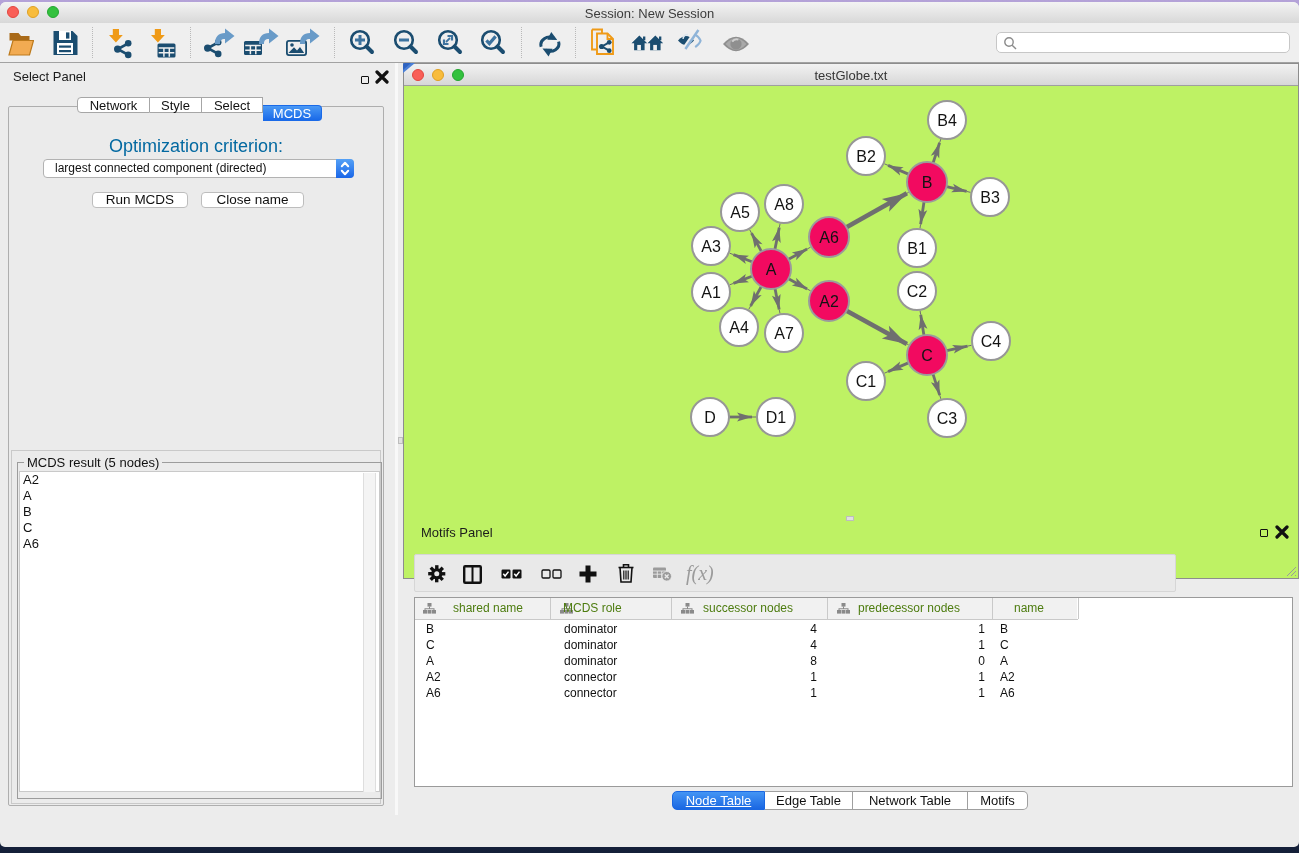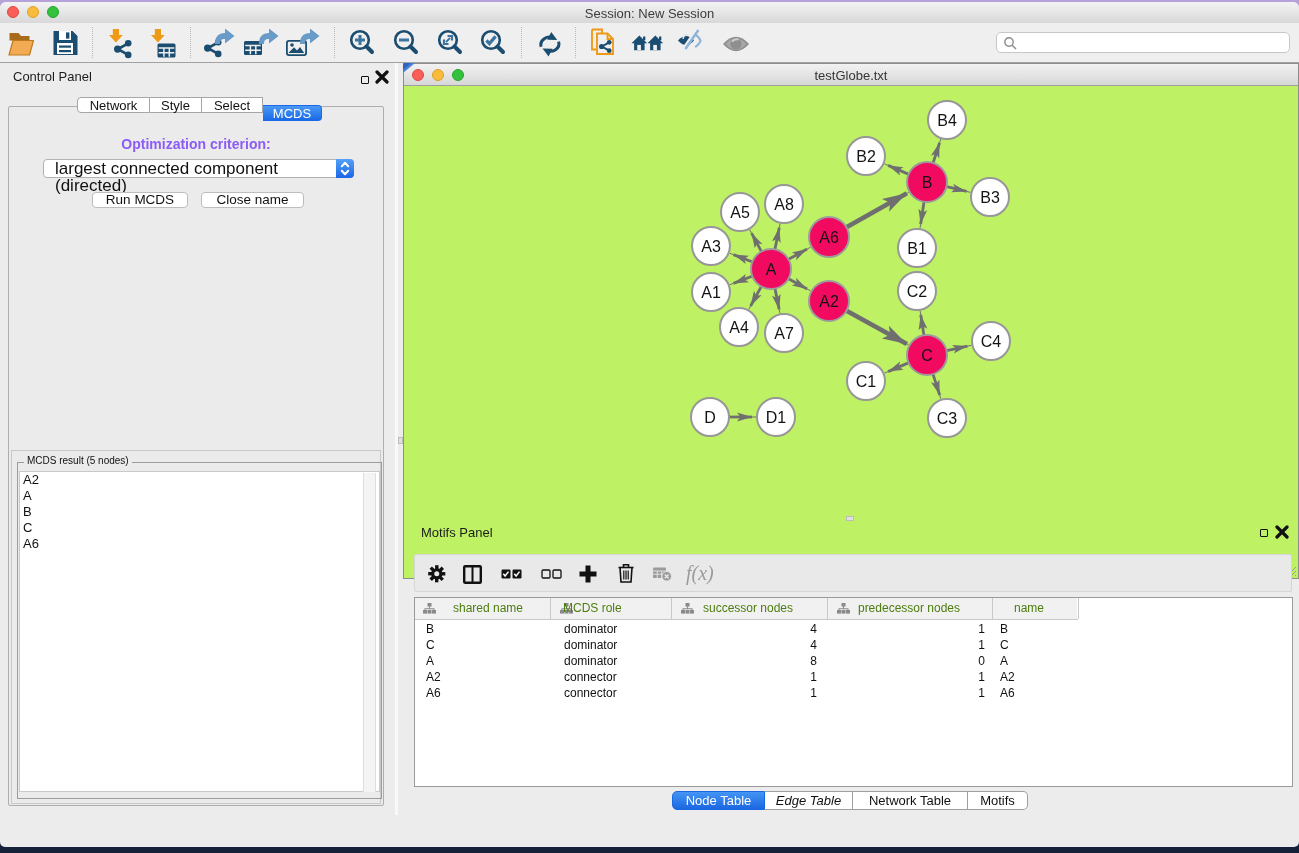--- a/index.html
+++ b/index.html
@@ -16,41 +16,41 @@
 #search { position:absolute; left:996px; top:9px; width:294px; height:21px; background:#fff; border:1px solid #c7c7c7; border-radius:5px; }
 
 #cp-title { position:absolute; left:13px; top:67px; font-size:13px; color:#1c1c1c; }
 .winbtn-sq { position:absolute; width:8px; height:8px; border:1.7px solid #111; border-radius:1px; }
 .tabs { position:absolute; display:flex; }
 .tab { height:16px; background:#fff; border:1px solid #a6a6a6; border-left:none; font-size:13px; color:#111; display:flex; align-items:center; justify-content:center; }
 .tab.first { border-left:1px solid #a6a6a6; border-radius:4px 0 0 4px; }
 .tab.last { border-radius:0 4px 4px 0; }
 .tab.sel { background:linear-gradient(180deg,#4a99f5,#1a6ae8); color:#fff; border-color:#1a6ae8;margin-top:8px; }
 #cp-box { position:absolute; left:8px; top:104px; width:376px; height:700px; border:1px solid #aeaeae; border-radius:2px; background:#ebebeb; }
-#opt-label { position:absolute; left:0; top:134px; width:392px; text-align:center; font-size:14px; color:#8b5cf6;font-weight:bold; }
-#combo { position:absolute; left:43px; top:157px; width:311px; height:19px; background:#fff; border:1px solid #b2b2b2; border-radius:4px; font-size:17px; color:#111; line-height:17px; padding-left:11px; }
+#opt-label { position:absolute; left:0; top:134px; width:392px; text-align:center; font-size:18px; color:#0369a1; }
+#combo { position:absolute; left:43px; top:157px; width:311px; height:19px; background:#fff; border:1px solid #b2b2b2; border-radius:4px; font-size:12px; color:#111; line-height:17px; padding-left:11px; }
 #combo .step { position:absolute; right:-1px; top:-1px; width:18px; height:19px; border-radius:0 4px 4px 0; background:linear-gradient(180deg,#55a1f6,#1a66e8); }
 .btn { position:absolute; height:16px; background:#fff; border:1px solid #bdbdbd; border-radius:4px; font-size:13.5px; color:#111; text-align:center; line-height:14px; }
 #fieldset { position:absolute; left:17px; top:460px; width:365px; height:337px; border:1px solid #9c9c9c; }
-#legend { position:absolute; left:24px; top:453px; background:#ebebeb; padding:0 3px; font-size:10px; color:#111; }
+#legend { position:absolute; left:24px; top:453px; background:#ebebeb; padding:0 3px; font-size:13px; color:#111; }
 #mlist { position:absolute; left:19px; top:469px; width:361px; height:321px; background:#fff; border:1px solid #c9c9c9; font-size:13px; color:#111; }
 #mlist .sb { position:absolute; right:3px; top:1px; width:13px; height:319px; background:#f4f4f4; border-left:1px solid #dedede; border-right:1px solid #dedede; }
 #mlist div.it { padding-left:3px; height:16px; line-height:16px; }
 
 #vsplit { position:absolute; left:389px; top:61px; width:14px; height:752px; background:#ececec; }
 #vsplit .ridge { position:absolute; left:6px; top:0; width:3px; height:100%; background:#f8f8f8; }
 #hsplit-handle,.handle { position:absolute; background:#e0e0e0; border:1px solid #bdbdbd; }
 
 #netwin { position:absolute; left:403px; top:61px; width:896px; height:516px; border:1px solid #8d8d8d; background:#bef264; }
 #nw-title { position:absolute; left:0; top:0; width:100%; height:22px; background:linear-gradient(180deg,#f2f2f2,#d7d7d7); border-bottom:1px solid #9f9f9f; }
 #nw-title .t { position:absolute; top:4px; width:100%; text-align:center; font-size:13px; color:#353535; }
 #graph { position:absolute; left:-1px; top:22px; }
 
 #tp-title { position:absolute; left:421px; top:523px; font-size:13px; color:#1c1c1c; }
-#tp-toolbar { position:absolute; left:414px; top:552px; width:878px; height:38px; background:#e9e9e9; border:1px solid #d6d6d6; border-radius:2px; }
+#tp-toolbar { position:absolute; left:414px; top:552px; width:762px; height:38px; background:#e9e9e9; border:1px solid #d6d6d6; border-radius:2px; }
 #table { position:absolute; left:414px; top:595px; width:879px; height:190px; background:#fff; border:1px solid #9a9a9a; }
 #thead { position:absolute; left:0; top:0; width:662px; height:21px; background:#f1f1f1; }
 .hsep { position:absolute; top:0; width:0; height:21px; border-left:1px solid #c9c9c9; }
 .hlbl { position:absolute; top:3px; font-size:12px; color:#4d7c0f; }
 .cell { position:absolute; font-size:12px; color:#111; height:16px; line-height:16px; }
 .num { text-align:right; }
 
 #btabs { position:absolute; left:672px; top:789px; display:flex; }
 .btab { height:19px; background:#fff; border:1px solid #9f9f9f; border-left:none; font-size:13px; color:#111; display:flex; align-items:center; justify-content:center; }
 .btab.first { border-left:1px solid #9f9f9f; border-radius:5px 0 0 5px; }
@@ -229,21 +229,21 @@
 </g>
       </svg>
       <div id="search">
         <svg style="position:absolute;left:6px;top:3px;" width="15" height="15" viewBox="0 0 15 15">
           <circle cx="6" cy="6" r="4.2" fill="none" stroke="#8b8b8b" stroke-width="1.4"></circle>
           <path d="M9.2 9.2 L13 13" stroke="#8b8b8b" stroke-width="1.4"></path>
         </svg>
       </div>
     </div>
 
-  <div id="cp-title">Control Panel</div>
+  <div id="cp-title">Select Panel</div>
   <div class="winbtn-sq" style="left:361px; top:73.5px;"></div>
   <svg class="abs" style="left:375px; top:68px;" width="14" height="14" viewBox="0 0 14 14">
       <path d="M2 2 L12 12 M12 2 L2 12" stroke="#111" stroke-width="3.2" stroke-linecap="round"></path>
     </svg>
   <div id="cp-box"></div>
   <div class="tabs" style="left:77px; top:95px;">
     <div class="tab first" style="width:73px;">Network</div>
     <div class="tab" style="width:52px;">Style</div>
     <div class="tab" style="width:61px;">Select</div>
     <div class="tab last sel" style="width:59px;">MCDS</div>
@@ -513,22 +513,22 @@
 <div class="cell num" style="left:302px;top:71px;width:100px;">1</div>
 <div class="cell num" style="left:470px;top:71px;width:100px;">1</div>
 <div class="cell" style="left:585px;top:71px;">A2</div>
 <div class="cell" style="left:11px;top:87px;">A6</div>
 <div class="cell" style="left:149px;top:87px;">connector</div>
 <div class="cell num" style="left:302px;top:87px;width:100px;">1</div>
 <div class="cell num" style="left:470px;top:87px;width:100px;">1</div>
 <div class="cell" style="left:585px;top:87px;">A6</div>
   </div>
   <div id="btabs">
-    <div class="btab first sel" style="width:93px;">Node Table</div>
-    <div class="btab" style="width:88px;font-style:italic;">Edge Table</div>
+    <div class="btab first sel" style="width:93px;text-decoration:underline;">Node Table</div>
+    <div class="btab" style="width:88px;">Edge Table</div>
     <div class="btab" style="width:115px;">Network Table</div>
     <div class="btab last" style="width:60px;">Motifs</div>
   </div>
   <div id="status">
     <div id="listbtn">
         <svg style="position:absolute;left:5px;top:3px;" width="18" height="14" viewBox="0 0 18 14">
           <g fill="#111">
             <circle cx="1.8" cy="2" r="1.6"></circle>
             <circle cx="1.8" cy="7" r="1.6"></circle>
             <circle cx="1.8" cy="12" r="1.6"></circle>

